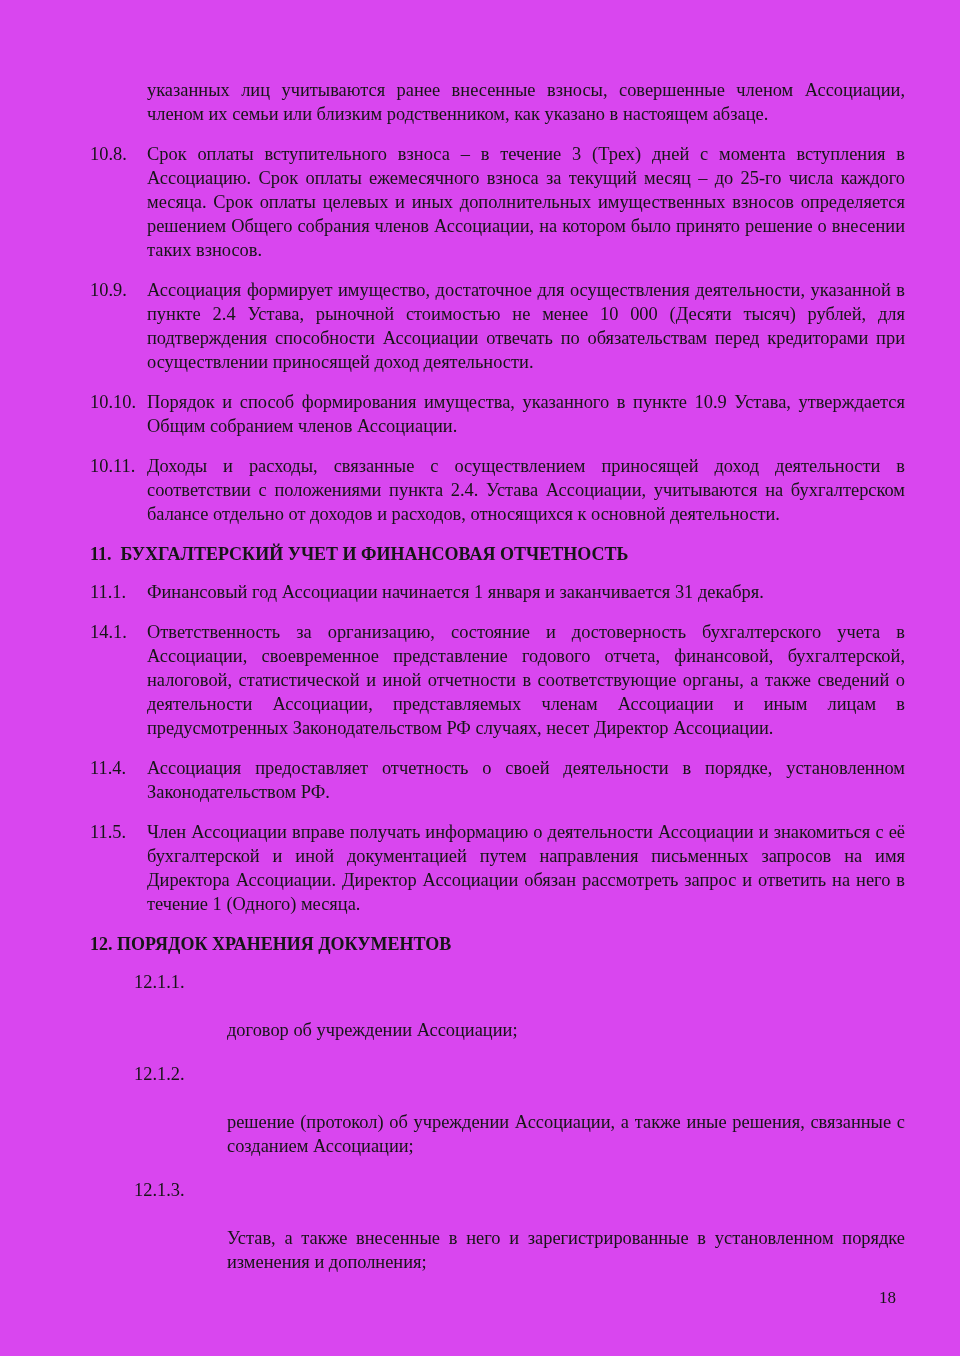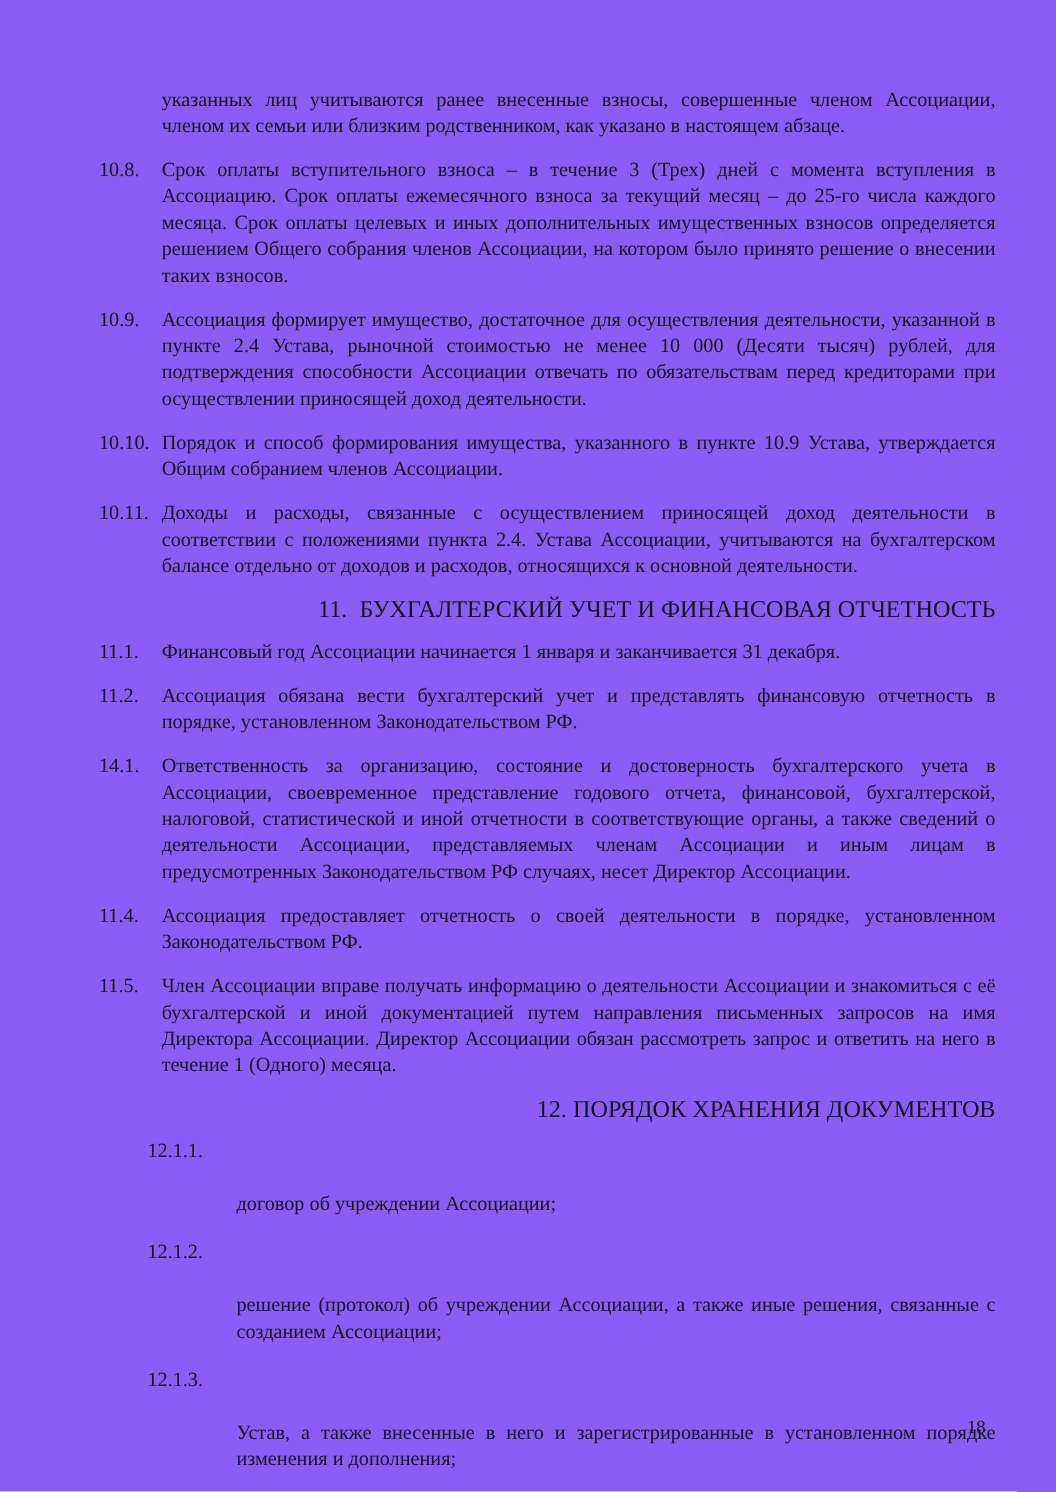--- a/index.html
+++ b/index.html
@@ -4,21 +4,21 @@
 <style>
   html, body {
     margin: 0;
     padding: 0;
     background: #ffffff;
   }
   .page {
     position: relative;
     width: 960px;
     height: 1356px;
-    background: #8b5cf6;
+    background: #d946ef;
     font-family: "Liberation Serif", "DejaVu Serif", serif;
     color: #161616;
     font-size: 18.4px;
     line-height: 24px;
     overflow: hidden;
   }
   .content {
     position: absolute;
     left: 90px;
     top: 78px;
@@ -36,36 +36,37 @@
     flex: 0 0 57px;
     width: 57px;
   }
   .item .body {
     flex: 1 1 auto;
     text-align: justify;
   }
   .subitem {
     display: flex;
     margin: 0 0 20px 44px;
+    gap: 12px;
   }
   .subitem .num {
     flex: 0 0 81px;
     width: 81px;
   }
   .subitem .body {
     flex: 1 1 auto;
     text-align: justify;
     margin-top: 48px;
   }
   h2.heading {
     margin: 10px 0 14px 0;
-    font-size: 22px;
+    font-size: 18px;
     line-height: 24px;
-    font-weight: 400;
-    text-align: right;
+    font-weight: 700;
+    text-align: left;
   }
   .page-number {
     position: absolute;
     top: 1288px;
     right: 64px;
     font-size: 17px;
     line-height: 20px;
   }
 </style>
 </head>
@@ -96,24 +97,20 @@
       <span class="body">Доходы и расходы, связанные с осуществлением приносящей доход деятельности в соответствии с положениями пункта 2.4. Устава Ассоциации, учитываются на бухгалтерском балансе отдельно от доходов и расходов, относящихся к основной деятельности.</span>
     </div>
 
     <h2 class="heading">11.&nbsp; БУХГАЛТЕРСКИЙ УЧЕТ И ФИНАНСОВАЯ ОТЧЕТНОСТЬ</h2>
 
     <div class="item">
       <span class="num">11.1.</span>
       <span class="body">Финансовый год Ассоциации начинается 1 января и заканчивается 31 декабря.</span>
     </div>
 
-    <div class="item">
-      <span class="num">11.2.</span>
-      <span class="body">Ассоциация обязана вести бухгалтерский учет и представлять финансовую отчетность в порядке, установленном Законодательством РФ.</span>
-    </div>
 
     <div class="item">
       <span class="num">14.1.</span>
       <span class="body">Ответственность за организацию, состояние и достоверность бухгалтерского учета в Ассоциации, своевременное представление годового отчета, финансовой, бухгалтерской, налоговой, статистической и иной отчетности в соответствующие органы, а также сведений о деятельности Ассоциации, представляемых членам Ассоциации и иным лицам в предусмотренных Законодательством РФ случаях, несет Директор Ассоциации.</span>
     </div>
 
     <div class="item">
       <span class="num">11.4.</span>
       <span class="body">Ассоциация предоставляет отчетность о своей деятельности в порядке, установленном Законодательством РФ.</span>
     </div>

